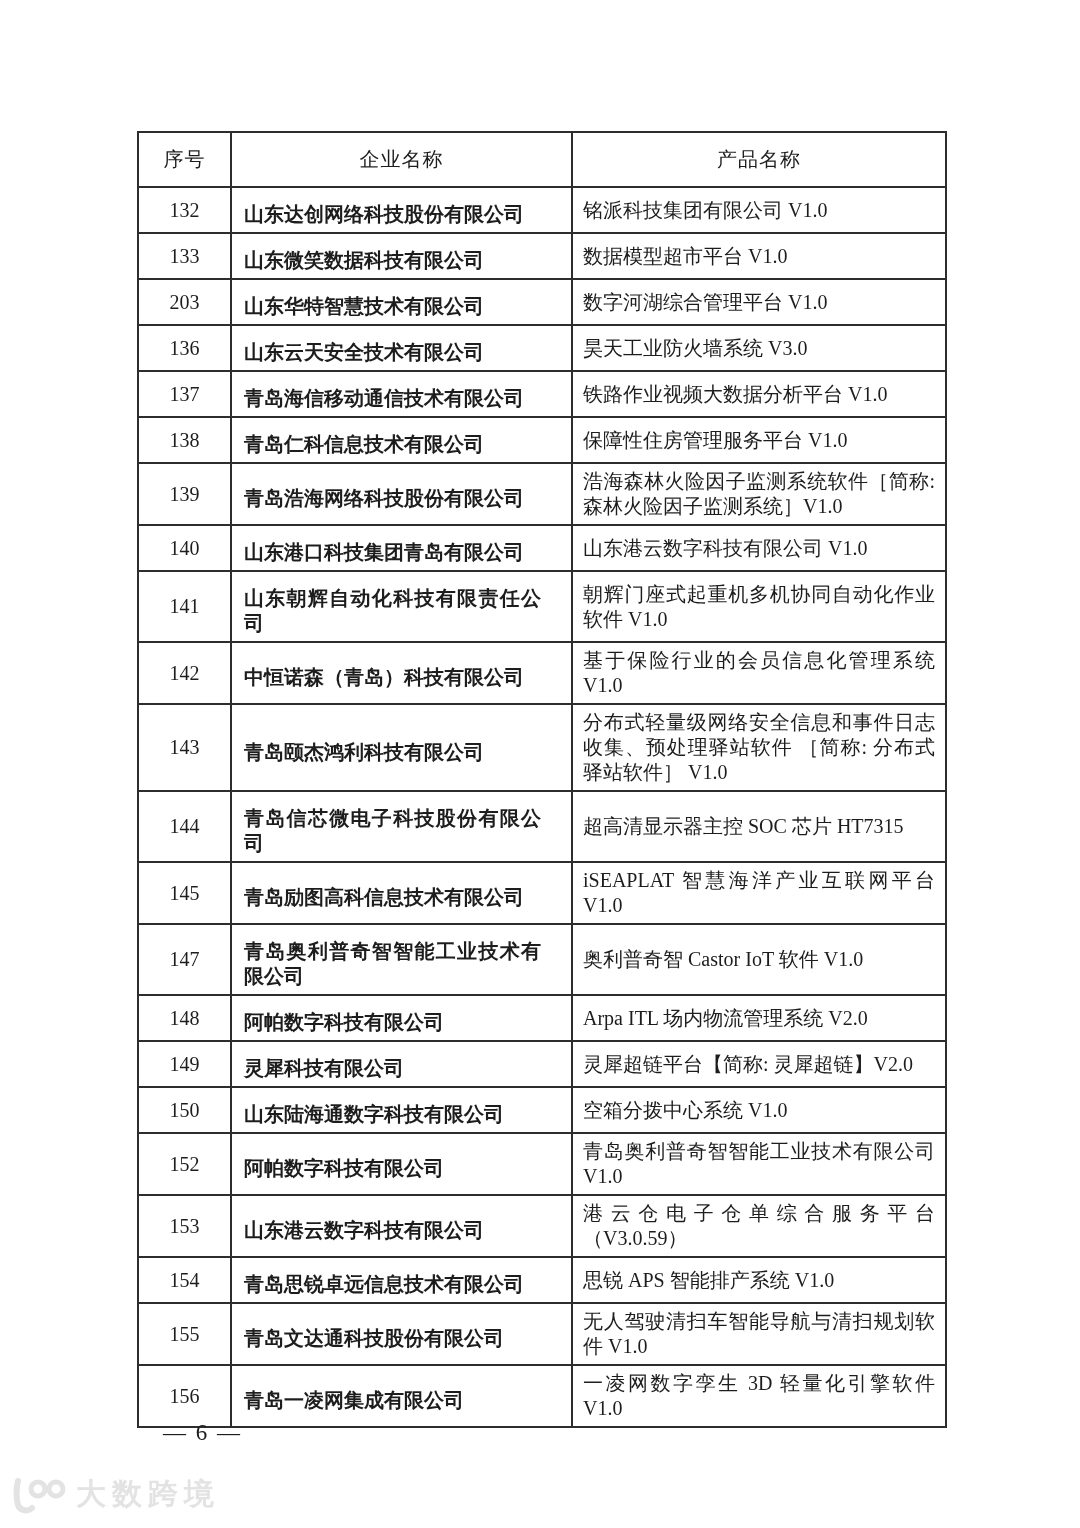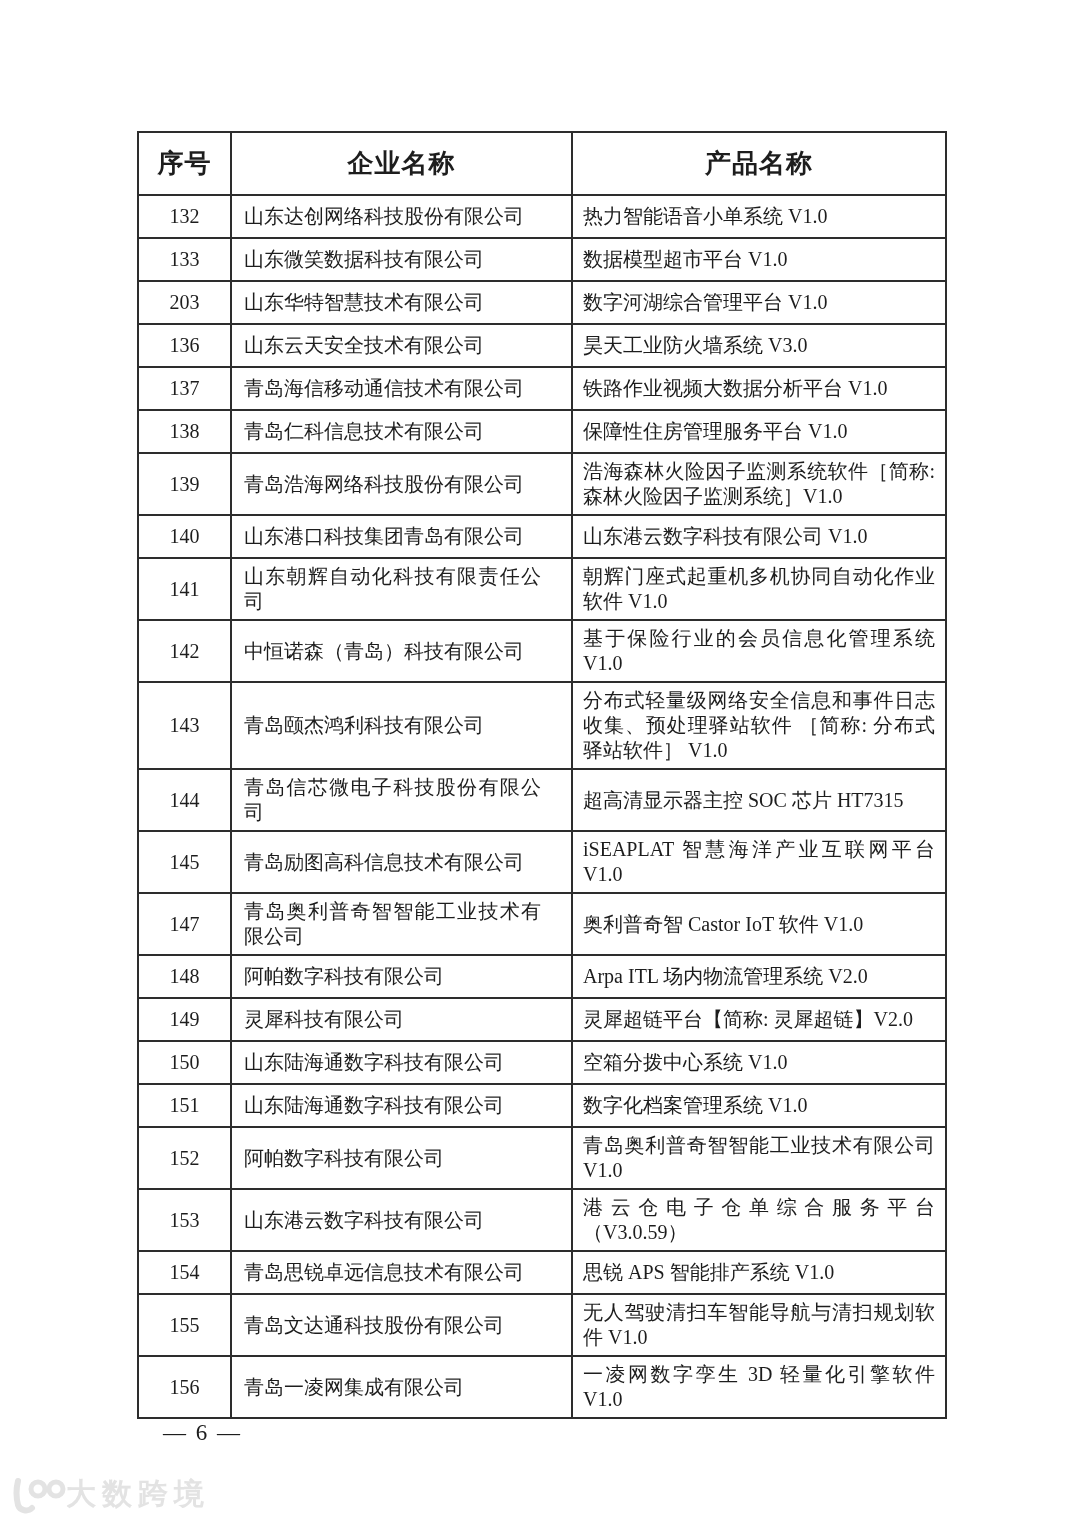--- a/index.html
+++ b/index.html
@@ -25,58 +25,60 @@
   }
   .doc-table col.c-no      { width: 93px;  }
   .doc-table col.c-company { width: 341px; }
   .doc-table col.c-product { width: 374px; }
   .doc-table th, .doc-table td {
     border: 2px solid #2d2d2d;
     vertical-align: middle;
     font-weight: normal;
   }
   .doc-table th {
-    font-size: 26px;
-    font-weight: bold;
+    font-size: 20px;
+    font-weight: normal;
     text-align: center;
     padding: 13px 2px;
     letter-spacing: 1px;
   }
   .doc-table td {
     font-size: 20px;
     line-height: 25px;
     padding: 5px 10px;
   }
   .doc-table td.no {
     text-align: center;
     padding: 8px 2px;
   }
   .doc-table td.company {
     text-align: justify;
-    padding: 5px 30px 5px 12px;
+    padding: 14px 30px 5px 12px;
+    font-weight: bold;
   }
   .doc-table td.product {
     text-align: justify;
     padding: 5px 10px 5px 10px;
   }
   .page-number {
     position: absolute;
     left: 163px;
     top: 1420px;
     font-size: 23px;
     letter-spacing: 2px;
     color: #1d1d1d;
     white-space: nowrap;
   }
   .watermark {
     position: absolute;
     left: 8px;
     top: 1474px;
     display: flex;
     align-items: center;
+    gap: 10px;
     color: #e3e3e3;
     user-select: none;
   }
   .watermark .wm-text {
     font-family: "Liberation Sans", "DejaVu Sans", sans-serif;
     font-size: 30px;
     font-weight: bold;
     letter-spacing: 6px;
   }
   .wm-logo { display: block; }
@@ -95,21 +97,21 @@
       <th>序号</th>
       <th>企业名称</th>
       <th>产品名称</th>
     </tr>
   </thead>
   <tbody>
 
   <tr>
         <td class="no">132</td>
         <td class="company">山东达创网络科技股份有限公司</td>
-        <td class="product">热力智能语音小单系统 V1.0</td>
+        <td class="product">铭派科技集团有限公司 V1.0</td>
       </tr>
       <tr>
         <td class="no">133</td>
         <td class="company">山东微笑数据科技有限公司</td>
         <td class="product">数据模型超市平台 V1.0</td>
       </tr>
       <tr>
         <td class="no">203</td>
         <td class="company">山东华特智慧技术有限公司</td>
         <td class="product">数字河湖综合管理平台 V1.0</td>
@@ -176,25 +178,20 @@
       </tr>
       <tr>
         <td class="no">149</td>
         <td class="company">灵犀科技有限公司</td>
         <td class="product">灵犀超链平台【简称: 灵犀超链】V2.0</td>
       </tr>
       <tr>
         <td class="no">150</td>
         <td class="company">山东陆海通数字科技有限公司</td>
         <td class="product">空箱分拨中心系统 V1.0</td>
-      </tr>
-      <tr>
-        <td class="no">151</td>
-        <td class="company">山东陆海通数字科技有限公司</td>
-        <td class="product">数字化档案管理系统 V1.0</td>
       </tr>
       <tr>
         <td class="no">152</td>
         <td class="company">阿帕数字科技有限公司</td>
         <td class="product">青岛奥利普奇智智能工业技术有限公司 V1.0</td>
       </tr>
       <tr>
         <td class="no">153</td>
         <td class="company">山东港云数字科技有限公司</td>
         <td class="product">港云仓电子仓单综合服务平台（V3.0.59）</td>

